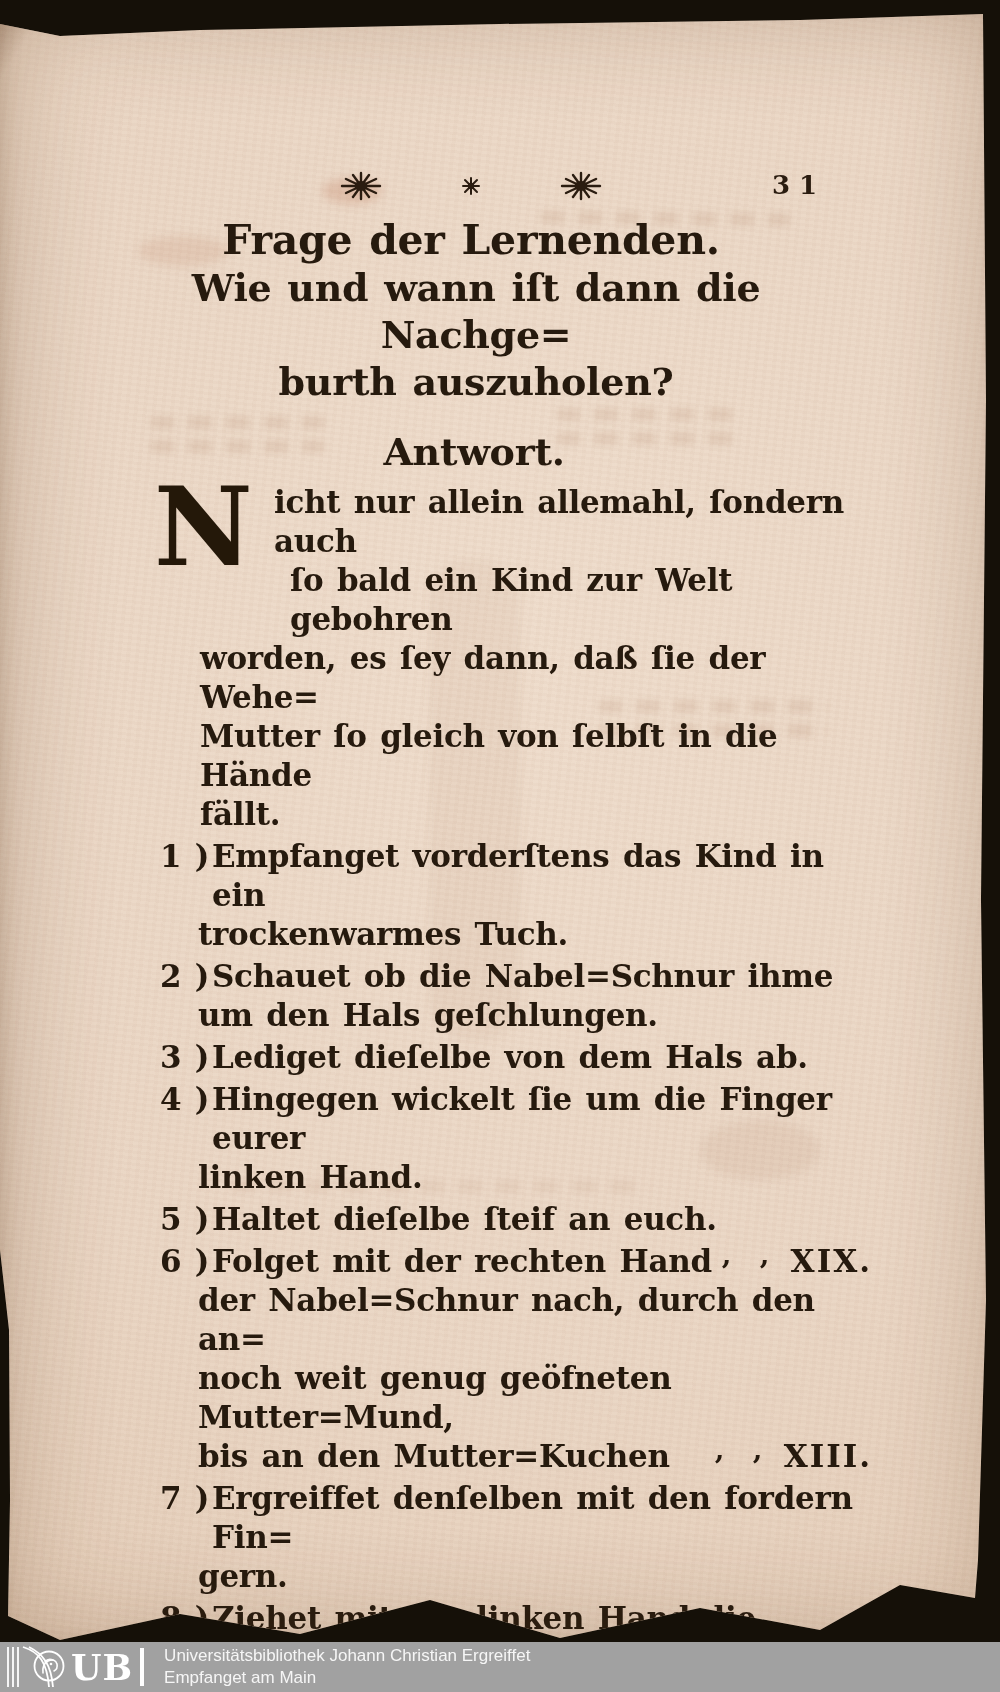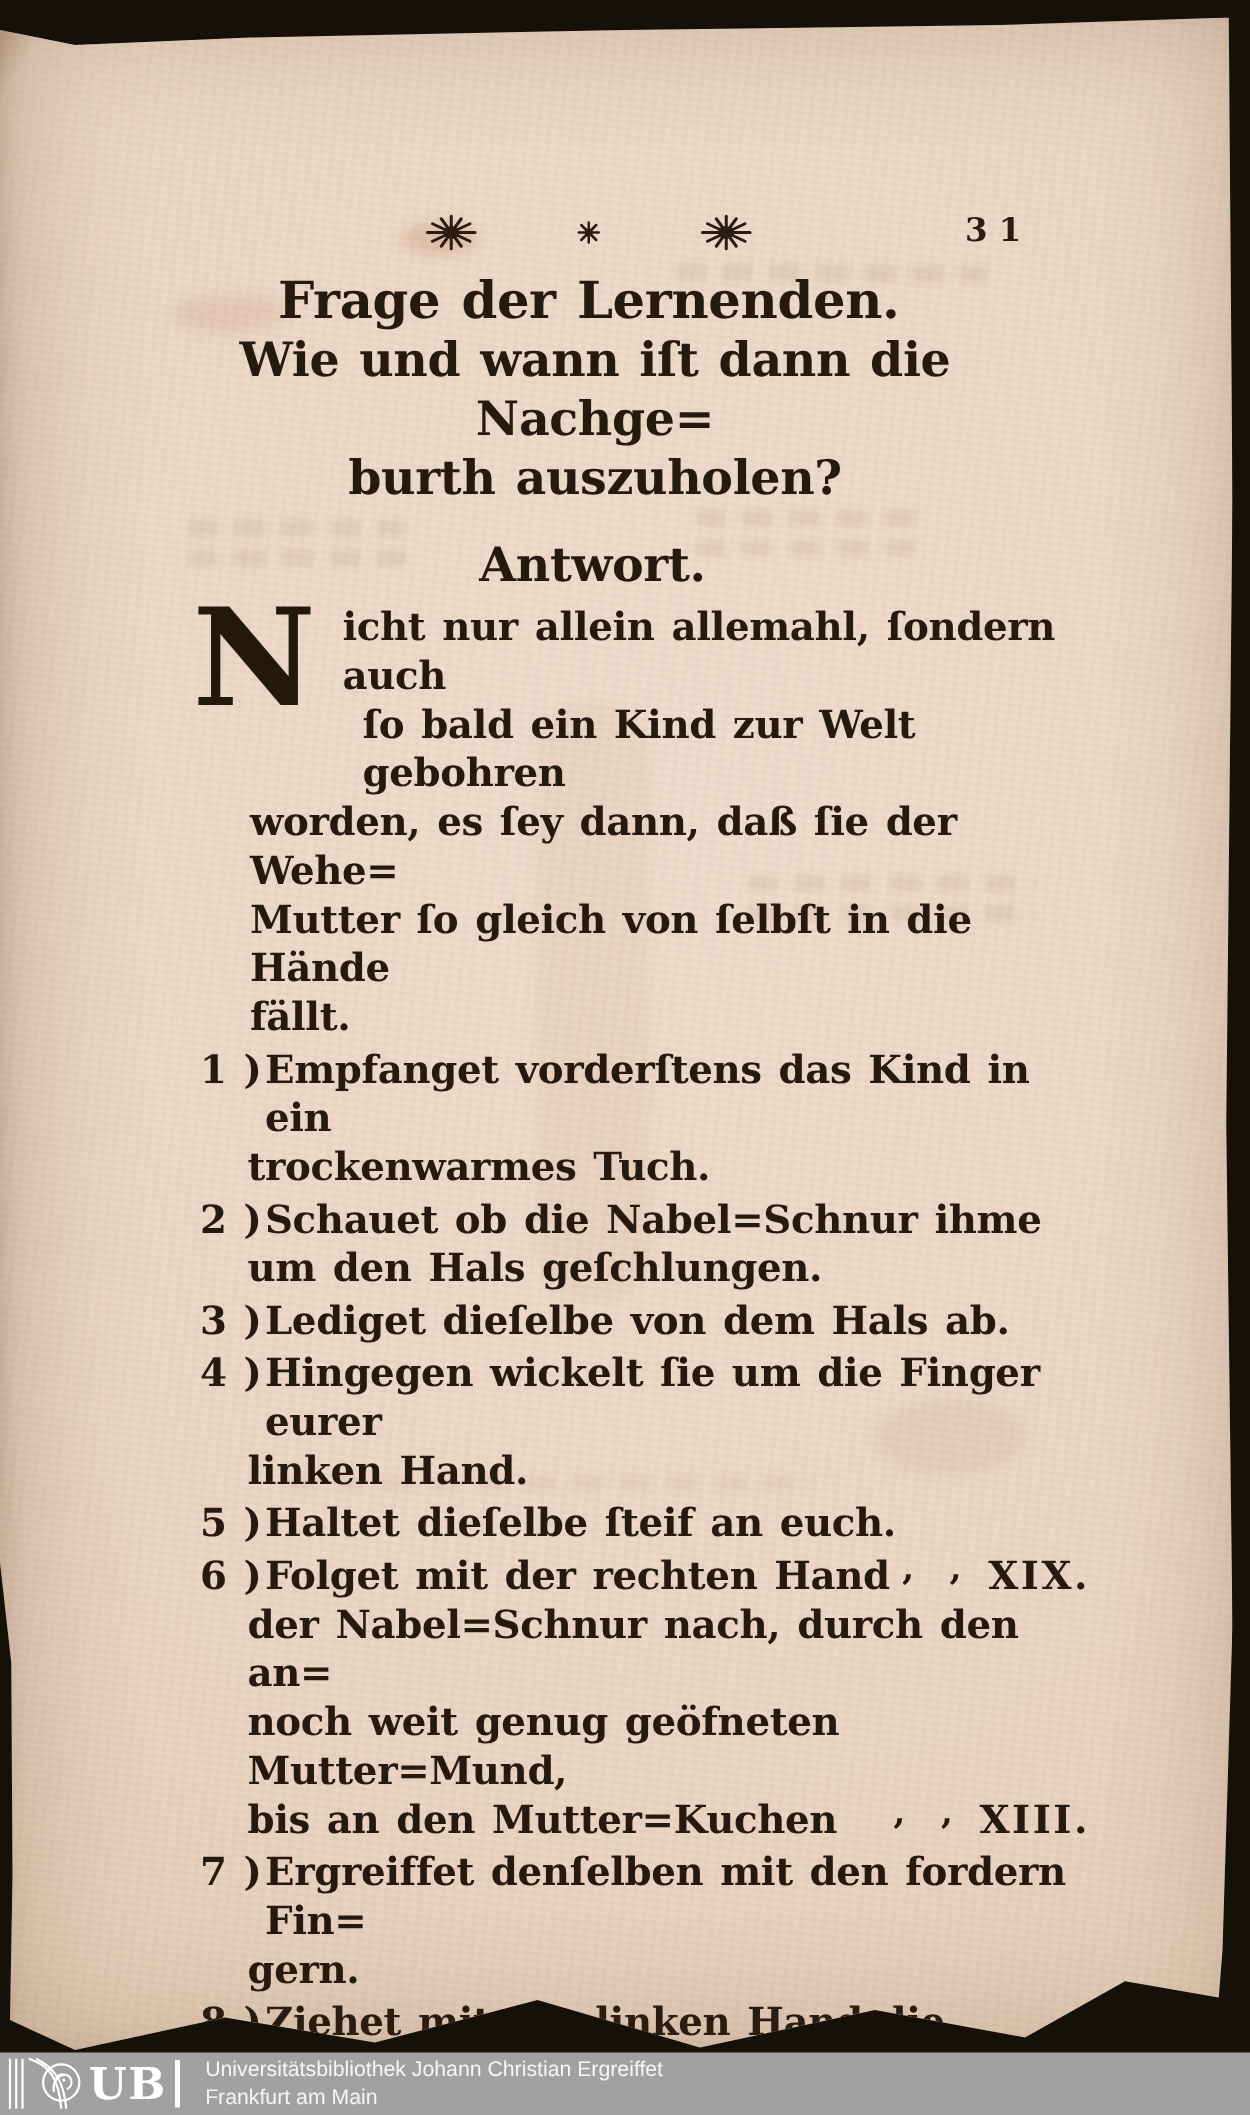--- a/index.html
+++ b/index.html
@@ -281,17 +281,17 @@
             <path d="M40 18 q3 -4 8 -2"></path>
           </g>
           <circle cx="46" cy="20" r="1.3" fill="#ffffff"></circle>
         </svg>
       </span>
       <span class="logo-ub">UB</span>
       <span class="logo-bar"></span>
     </div>
     <div class="footer-text">
       <div>Universitätsbibliothek Johann Christian Ergreiffet</div>
-      <div>Frankfurt am Main</div>
+      <div>Empfanget am Main</div>
     </div>
   </div>
 
 </div>
 
 </body></html>

